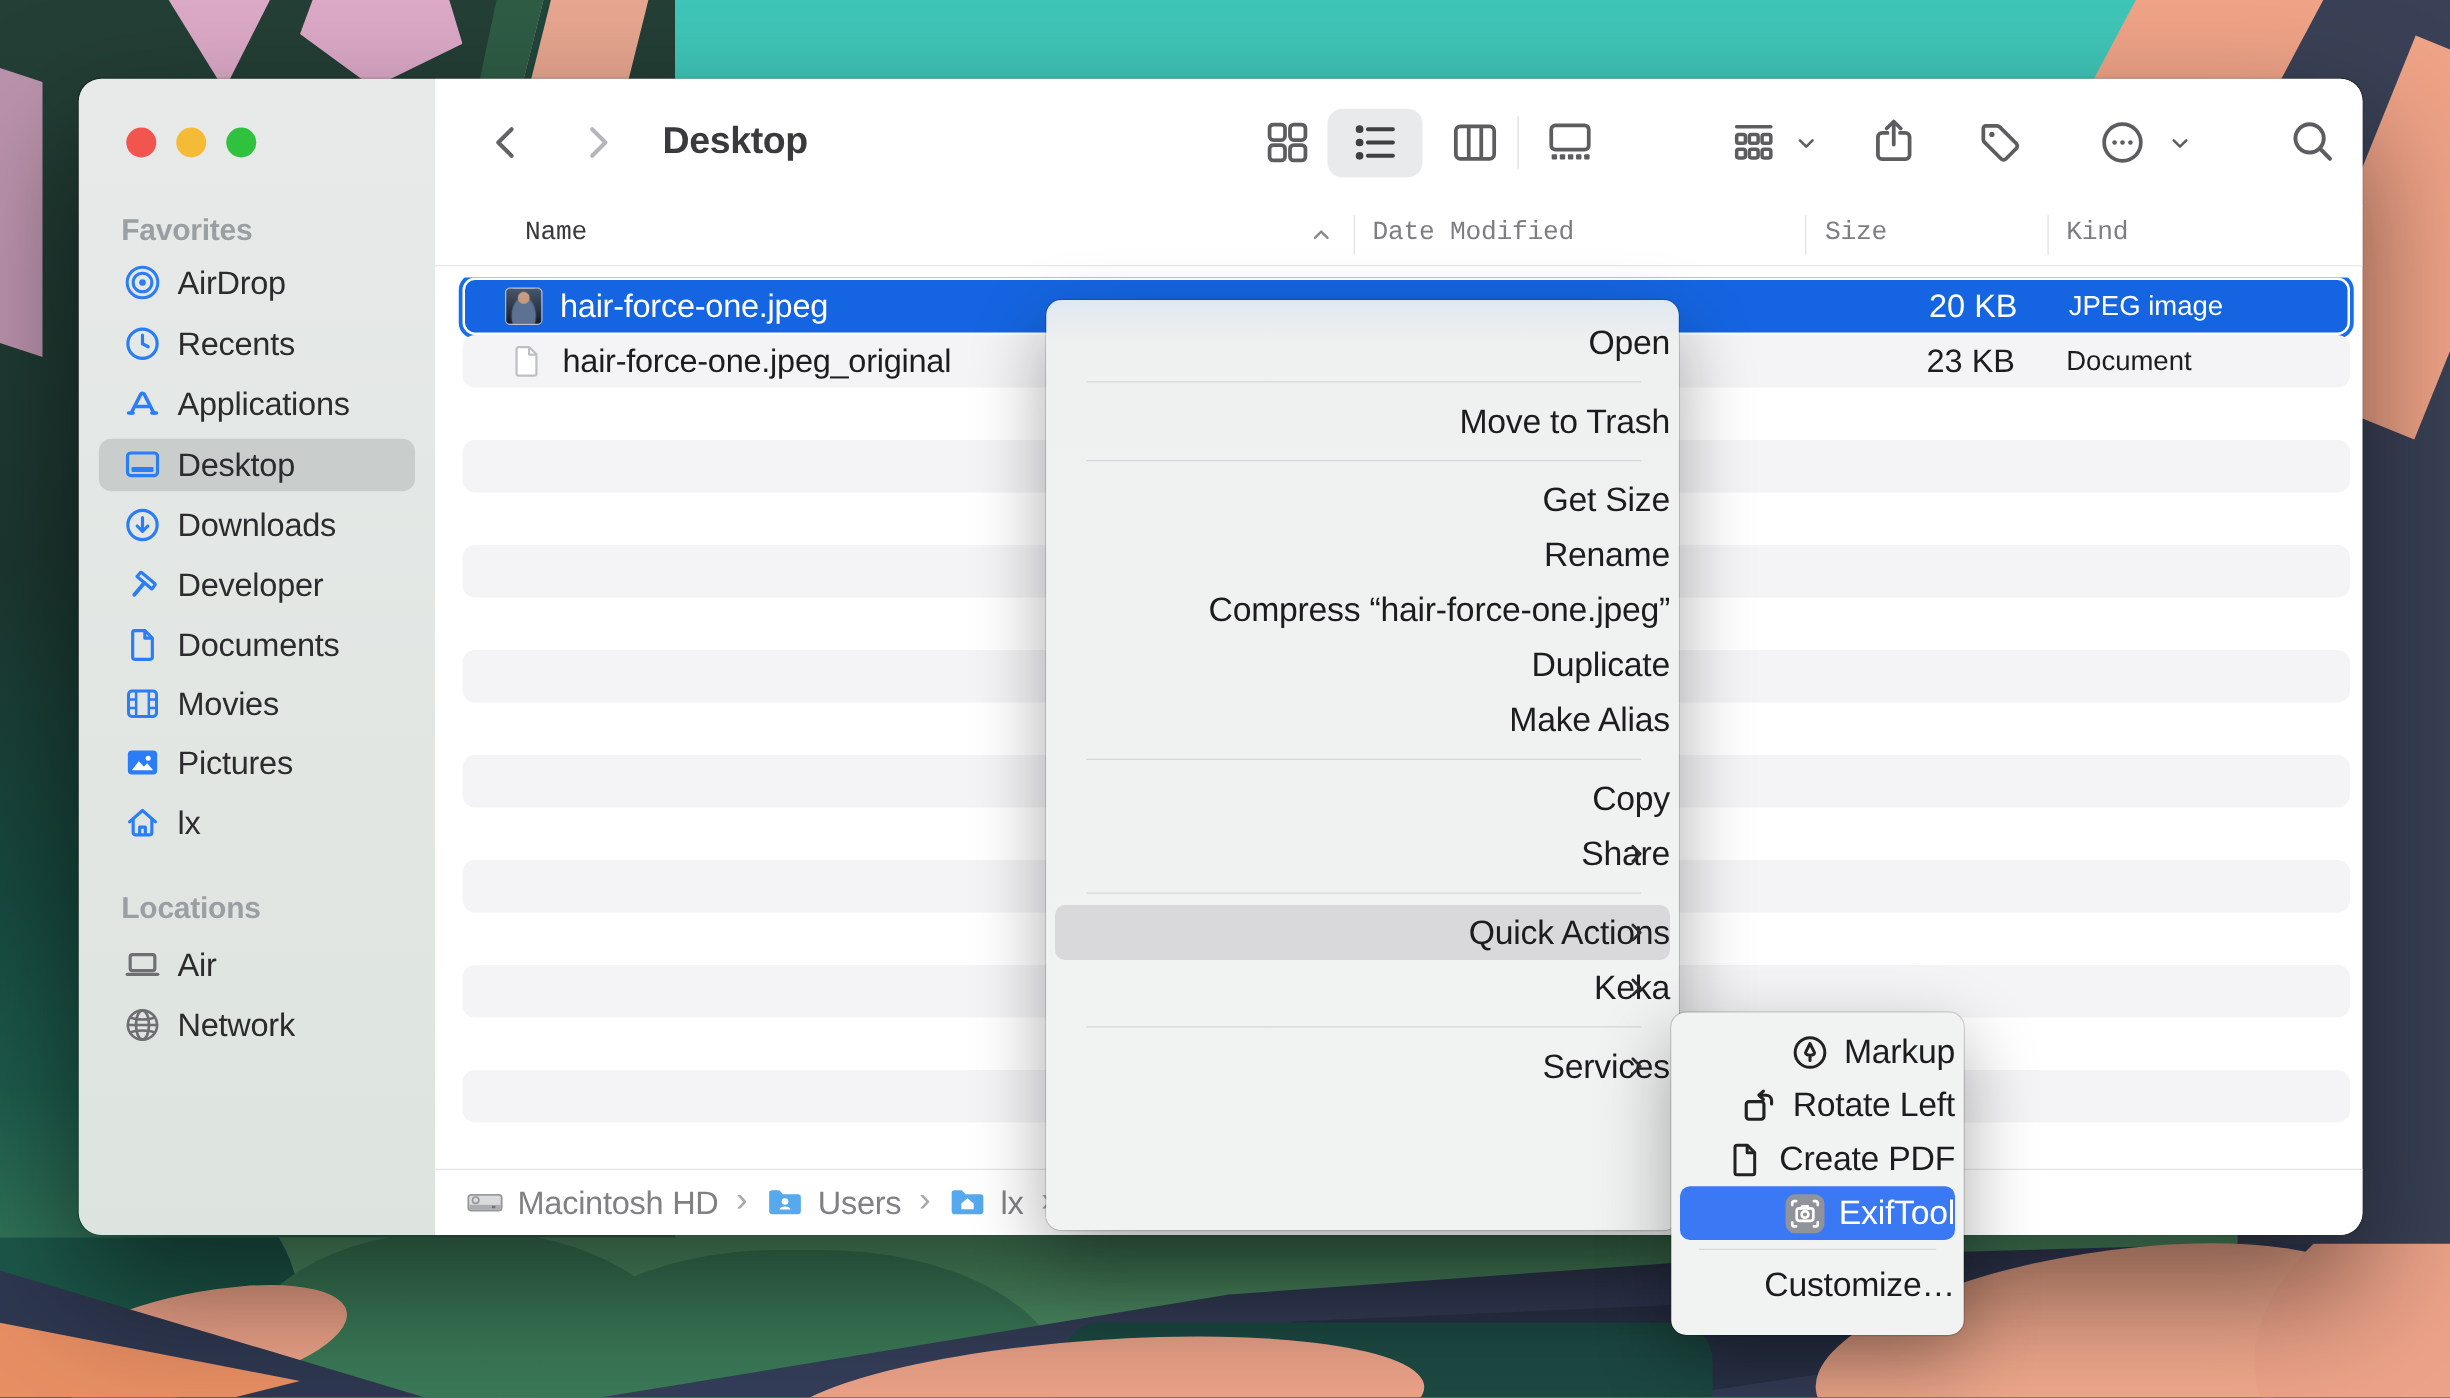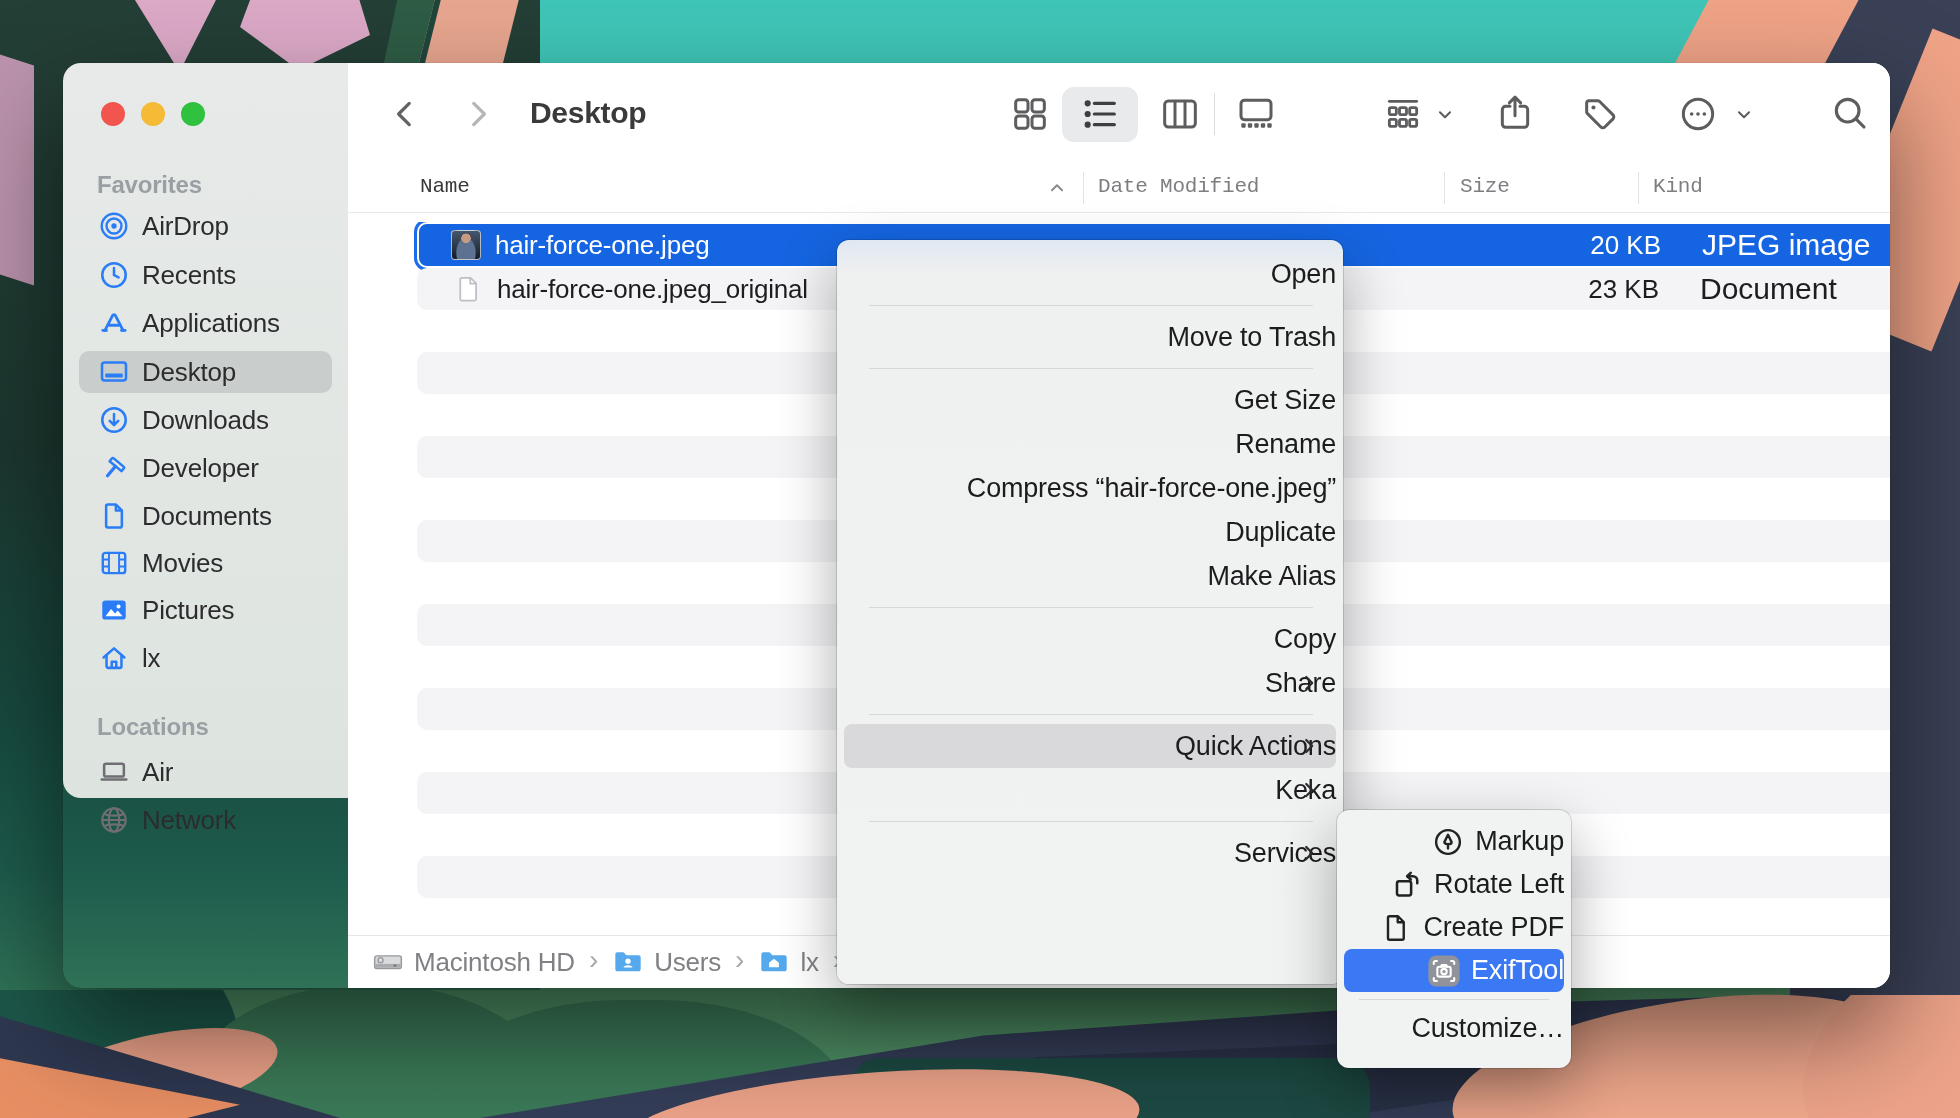--- a/index.html
+++ b/index.html
@@ -37,21 +37,21 @@
   .wp-pink3{left:0px;top:60px;width:34px;height:220px;background:#d6a2c2;transform:skewY(18deg);opacity:.85;}
   .wp-green2{left:390px;top:-6px;width:60px;height:80px;background:#2e5c45;transform:skewX(-12deg);}
   .wp-trunk{left:425px;top:-6px;width:78px;height:90px;background:#e7a68f;transform:skewX(-14deg);
       border-left:6px solid #20463c;}
   .wp-navy-tr{left:1790px;top:0;width:170px;height:995px;background:#3a4156;}
   .wp-salmon-tr{left:1690px;top:-10px;width:150px;height:90px;background:#efa387;transform:skewX(-28deg);}
   .wp-salmon-right{left:1872px;top:40px;width:120px;height:300px;background:#efa387;transform:rotate(22deg);}
   
   .window{left:63px;top:63px;width:1827px;height:925px;border-radius:18px;
       box-shadow:0 45px 100px rgba(0,0,0,.5),0 0 1px rgba(0,0,0,.4);}
-  .sidebar{left:0;top:0;width:285px;height:735px;border-radius:18px 0 0 18px;
+  .sidebar{left:0;top:0;width:285px;height:925px;border-radius:18px 0 0 18px;
       background:linear-gradient(180deg,#e7eae8 0%,#e1e6e3 60%,#dde4df 100%);}
   .tl{width:24px;height:24px;border-radius:50%;top:39px;}
   .tl-red{left:38px;background:#f1554d;}
   .tl-yellow{left:78px;background:#f6bb36;}
   .tl-green{left:118px;background:#30c13e;}
   .sb-sec{left:34px;height:26px;font-size:24px;font-weight:700;color:#9a9fa4;letter-spacing:-.2px;}
   .sb-item{left:16px;width:253px;height:42px;border-radius:10px;display:flex;align-items:center;}
   .sb-item.sel{background:#c9cecd;}
   .sb-ic{width:34px;height:34px;margin-left:18px;display:flex;align-items:center;justify-content:center;flex:none;}
   .sb-label{margin-left:11px;font-size:26px;color:#2c2c2e;letter-spacing:-.2px;white-space:nowrap;}
@@ -59,30 +59,30 @@
   .main{left:285px;top:0;width:1542px;height:925px;background:#ffffff;border-radius:0 18px 18px 0;overflow:hidden;}
   .toolbar{left:0;top:0;width:100%;height:101px;border-bottom:1px solid #e4e4e6;background:#fff;}
   .tb-ic{position:absolute;display:flex;align-items:center;justify-content:center;}
   .win-title{left:182px;top:33px;font-size:30px;font-weight:700;color:#3a3a3c;letter-spacing:-.3px;}
   .listbtn-bg{left:714px;top:24px;width:76px;height:55px;background:#e9eaec;border-radius:12px;}
   .tb-sep{left:866px;top:30px;width:1px;height:42px;background:#dcdcde;}
   .header-row{left:0;top:101px;width:100%;height:48px;border-bottom:1px solid #e8e8ea;background:#fff;}
   .col-label{position:absolute;top:11px;font-size:21px;color:#7e7e82;letter-spacing:-.2px;font-family:Liberation Mono, monospace;}
   .col-label.first{color:#39393b;}
   .col-div{position:absolute;top:8px;width:1px;height:32px;background:#e3e3e5;}
-  .rows{left:0;top:159px;width:100%;height:713px;overflow:hidden;margin-left:47px;}
+  .rows{left:0;top:159px;width:100%;height:713px;overflow:hidden;}
   .frow{position:relative;height:42px;margin:0 10px 0 22px;border-radius:10px;}
   .rows .frow:nth-child(even){background:#f4f4f6;}
   .frow.sel{background:#1565e2;border:2px solid #fff;box-shadow:0 0 0 3px #1b6ce8;}
   .frow .cell-name{position:absolute;left:80px;top:50%;transform:translateY(-50%);
       font-size:26px;color:#1d1d1f;letter-spacing:-.2px;white-space:nowrap;}
   .frow.sel .cell-name{left:76px;color:#fff;}
   .frow .cell-size{position:absolute;left:1074px;width:168px;top:50%;transform:translateY(-50%);
       text-align:right;font-size:26px;color:#1d1d1f;}
-  .frow .cell-kind{position:absolute;left:1283px;top:50%;transform:translateY(-50%);font-size:30px;color:#1d1d1f;}
+  .frow .cell-kind{position:absolute;left:1283px;top:50%;transform:translateY(-50%);font-size:22px;color:#1d1d1f;}
   .frow.sel .cell-size,.frow.sel .cell-kind{color:#fff;}
   .file-ic{position:absolute;left:36px;top:50%;transform:translateY(-50%);width:30px;height:30px;}
   .frow.sel .file-ic{left:32px;}
   .thumb{width:30px;height:30px;border-radius:4px;border:1px solid rgba(255,255,255,.65);box-sizing:border-box;
       background:radial-gradient(circle at 50% 26%,#c79b82 0 4.5px,rgba(0,0,0,0) 5px),
                  radial-gradient(ellipse at 50% 78%,#5d7290 0 46%,rgba(0,0,0,0) 52%),
                  linear-gradient(180deg,#46566c 0%,#2b3748 55%,#141b26 100%);}
   .pathbar{left:0;top:872px;width:100%;height:53px;border-top:1px solid #e6e6e8;background:#fff;
       display:flex;align-items:center;padding-left:24px;box-sizing:border-box;}
   .pb-seg{display:flex;align-items:center;}

